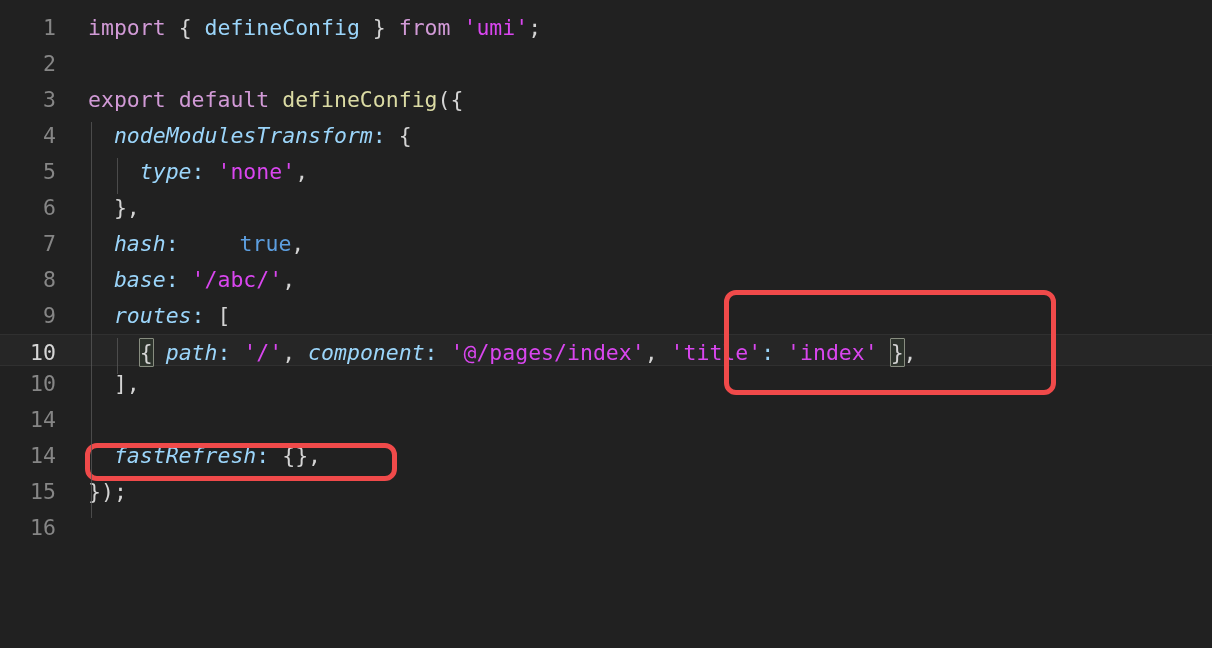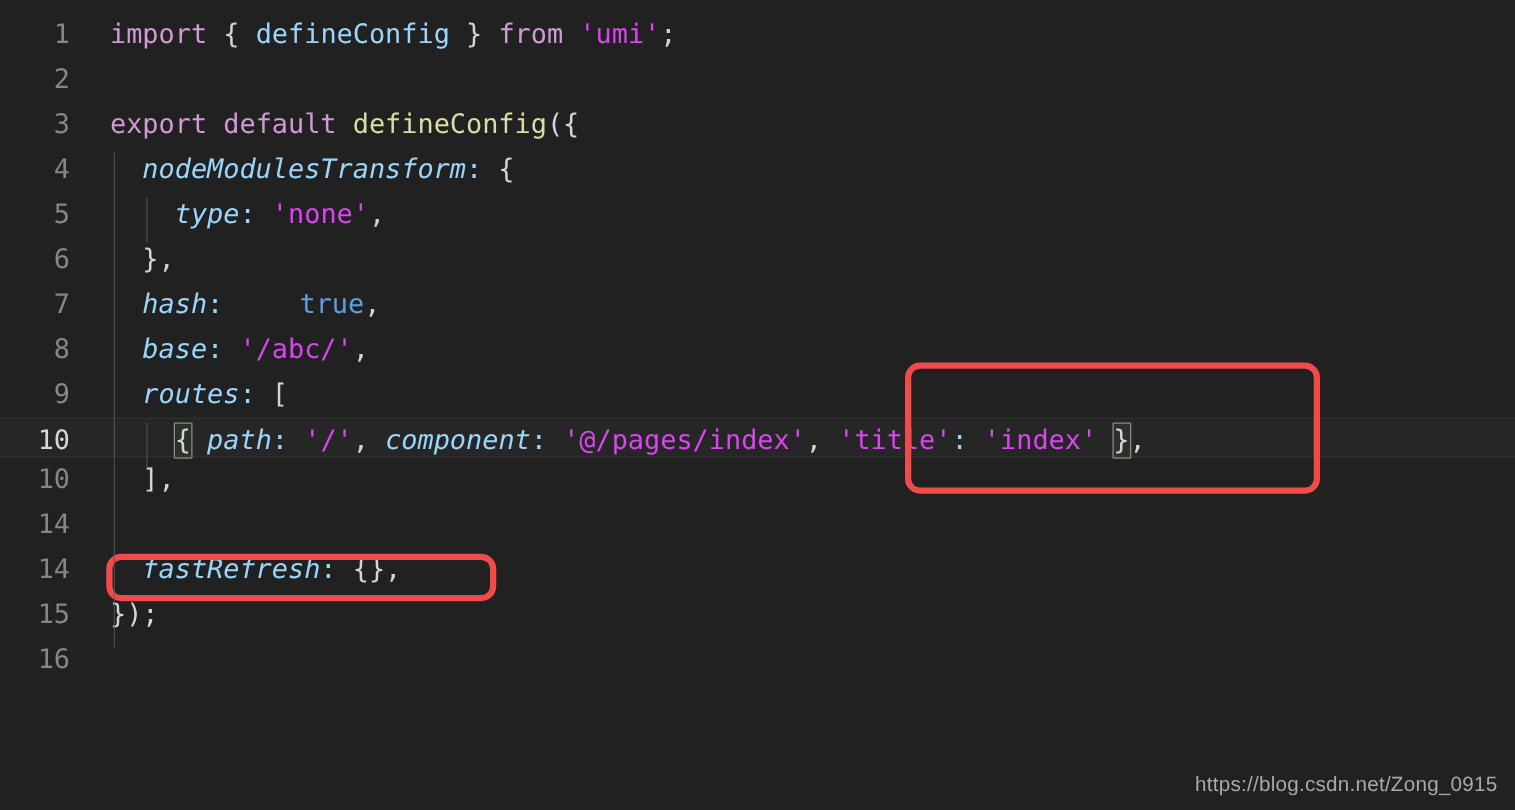--- a/index.html
+++ b/index.html
@@ -150,17 +150,16 @@
       <div class="line"><span class="ln">10</span><span class="code"><span class="t-punc">  ],</span></span></div>
       <div class="line"><span class="ln">14</span></div>
       <div class="line"><span class="ln">14</span><span class="code"><span class="t-punc">  </span><span class="t-prop">fastRefresh</span><span class="t-col">:</span><span class="t-punc"> </span><span class="t-punc">{},</span></span></div>
       <div class="line"><span class="ln">15</span><span class="code"><span class="t-punc">});</span></span></div>
       <div class="line"><span class="ln">16</span><span class="code"></span></div>
     </div>
 
   <div class="annot" style="left: 724px; top: 290px; width: 332px; height: 105px;"></div>
   <div class="annot" style="left: 85px; top: 443px; width: 312px; height: 38px;"></div>
 
-  <div class="watermark">https://blog.csdn.net/Zong_0915</div>
 <div class="guide" style="left: 91px; top: 122px; height: 396px;"></div>
     <div class="guide" style="left: 116.86px; top: 158px; height: 36px;"></div>
     <div class="guide" style="left: 116.86px; top: 338px; height: 36px;"></div>
   </div>
 
 </body></html>

